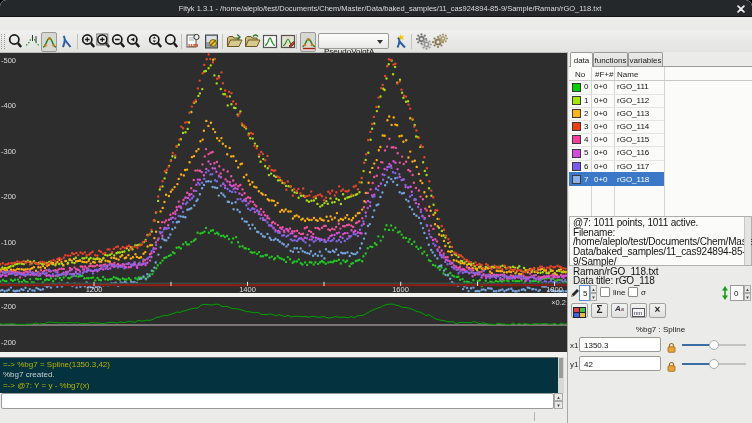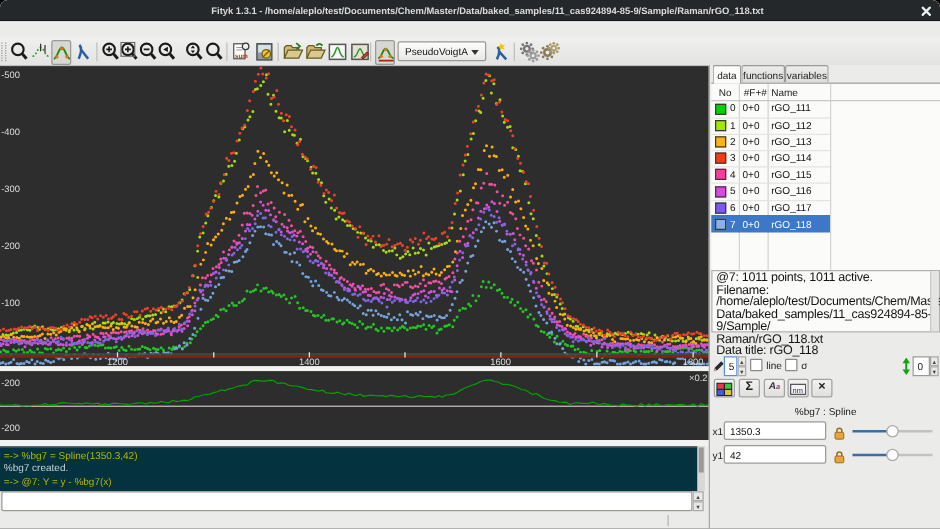--- a/index.html
+++ b/index.html
@@ -1,27 +1,27 @@
 <!DOCTYPE html>
 <html><head><meta charset="utf-8"><style>
 *{margin:0;padding:0;box-sizing:border-box}
 html,body{background:#000;width:752px;height:423px;overflow:hidden}
 body{font-family:"Liberation Sans",sans-serif}
 #win{position:relative;width:752px;height:423px;background:#ebebe9;border-radius:6px 6px 0 0;overflow:hidden}
 #title{position:absolute;left:0;top:0;width:752px;height:17px;background:#24282b;border-radius:6px 6px 0 0;border-bottom:1px solid #121517}
-#title .txt{position:absolute;left:28px;right:0;top:3.5px;text-align:center;color:#dcdcdc;font-size:7.5px;font-weight:bold}
+#title .txt{position:absolute;left:28px;right:0;top:3.5px;text-align:center;color:#dcdcdc;font-size:7.5px;font-weight:normal}
 #title .x{position:absolute;right:7px;top:4.5px;line-height:0}
 #menu{position:absolute;left:0;top:17px;width:752px;height:13px;background:#ebebe9;font-size:8px;color:#1b1b1b}
 #menu span{position:absolute;top:2.5px}
 #tb{position:absolute;left:0;top:30px;width:752px;height:23px;background:linear-gradient(#f0f0ee,#e3e3e1);border-bottom:1px solid #bcbcba}
 .ti{position:absolute;top:3px;width:16px;height:18px}
 .ti.pressed{background:#d7d7d3;border:1px solid #9a9a96;border-radius:2px;top:2px;height:20px;padding-top:1px}
 .tsep{position:absolute;top:4px;width:1px;height:15px;background:#c0c0be}
 .grip{position:absolute;left:1px;top:4px;width:4px;height:15px;border-left:1px dotted #999;border-right:1px dotted #999}
-.combo{position:absolute;left:318px;top:3px;width:71px;height:16px;background:linear-gradient(#fdfdfd,#e8e8e6);border:1px solid #9a9a96;border-radius:2px;font-size:8px;color:#111;padding:3px 0 0 5px}
+.combo{position:absolute;left:318px;top:3px;width:71px;height:16px;background:linear-gradient(#fdfdfd,#e8e8e6);border:1px solid #9a9a96;border-radius:2px;font-size:8px;color:#111;padding:13px 0 0 5px}
 .combo .arr{position:absolute;right:5px;top:6px;width:0;height:0;border:3px solid transparent;border-top:4px solid #333}
 #plot{position:absolute;left:0;top:53px;width:567px;height:240px;background:#2d2d2d}
 #sash1{position:absolute;left:0;top:293px;width:567px;height:4px;background:#f2f2f0}
 #aux{position:absolute;left:0;top:297px;width:567px;height:55px;background:#2d2d2d}
 #sash2{position:absolute;left:0;top:352px;width:567px;height:5px;background:#f2f2f0}
 #console{position:absolute;left:0;top:357px;width:558px;height:36px;background:#04323e;border-top:1px solid #6a6a6a;font-size:8px;padding:2px 0 0 3px;line-height:10.3px;white-space:pre}
 #console .y{color:#b8b400}
 #console .g{color:#c6d2d2}
 #cscroll{position:absolute;left:558px;top:357px;width:6px;height:36px;background:#d8d8d4}
 #cscroll .th{position:absolute;left:1px;top:1px;width:4px;height:20px;background:#9a9a96}

